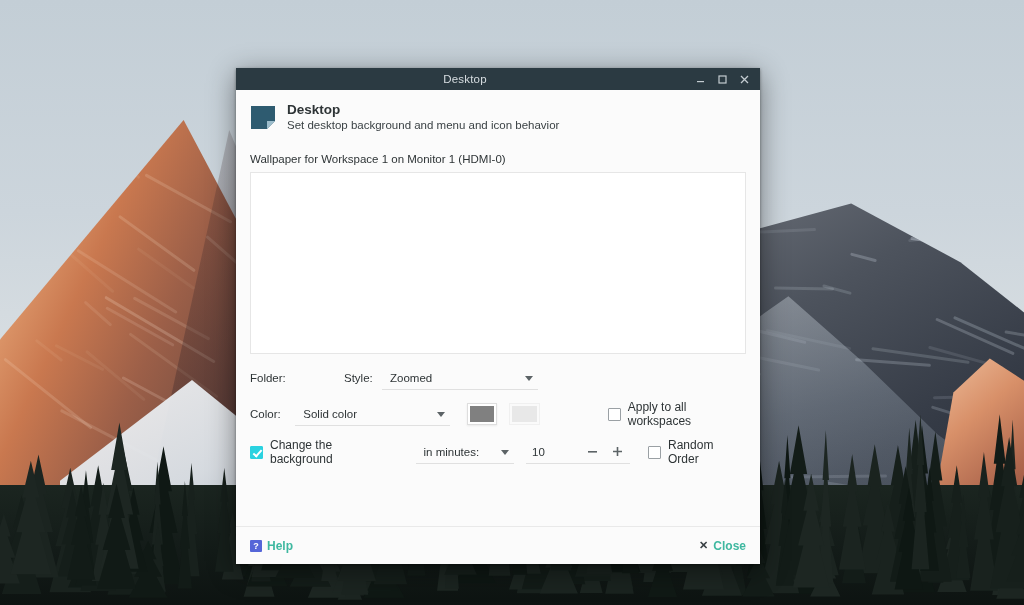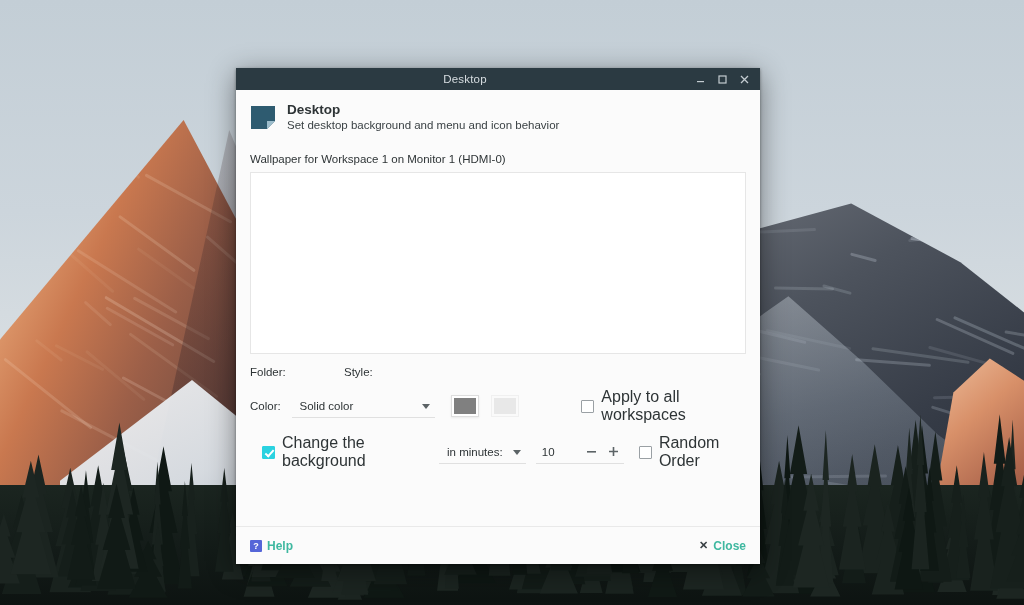--- a/index.html
+++ b/index.html
@@ -206,21 +206,21 @@
   }
   .cbox.checked { background: #2ad2e0; border-color: #2ad2e0; }
   .cbox.checked::after {
     content: "";
     position: absolute; left: 4px; top: 1px;
     width: 3px; height: 7px;
     border: solid #fff;
     border-width: 0 2px 2px 0;
     transform: rotate(42deg);
   }
-  .cb-label { font-size: 16px; color: #2e3436; margin-left: 7px; cursor: pointer; }
+  .cb-label { font-size: 12px; color: #2e3436; margin-left: 7px; cursor: pointer; }
 
   .spin-val {
     border-bottom: 1px solid #e0e0e0;
     height: 24px;
     width: 54px;
     display: flex; align-items: center;
     font-size: 11.5px; color: #2e3436;
     padding-left: 6px;
     cursor: text;
   }
@@ -508,20 +508,24 @@
 
 
       <div id="wp-label">Wallpaper for Workspace 1 on Monitor 1 (HDMI-0)</div>
 
       <div id="wp-list"></div>
 
       <div class="ctl-row">
         <div class="lbl" style="width:50px">Folder:</div>
         <div style="width:44px"></div>
         <div class="lbl" style="width:38px">Style:</div>
+        <div class="combo" style="width:156px">
+          <span class="cval">Zoomed</span>
+          <span class="caret"></span>
+        </div>
       </div>
 
       <div class="ctl-row">
         <div class="lbl" style="width:48px">Color:</div>
         <div class="combo" style="width:162px">
           <span class="cval">Solid color</span>
           <span class="caret"></span>
         </div>
         <div style="width:18px"></div>
         <div class="swatch-wrap">
@@ -529,21 +533,21 @@
         </div>
         <div style="width:13px"></div>
         <div class="swatch-wrap disabled">
           <div class="swatch" id="sw2" style="background: rgb(232, 232, 232);"></div>
         </div>
         <div style="width:72px"></div>
         <div class="cbox"></div>
         <div class="cb-label">Apply to all workspaces</div>
       </div>
 
-      <div class="ctl-row" style="margin-left:12px;align-items:center;">
+      <div class="ctl-row" style="align-items:center;">
         <div class="cbox checked"></div>
         <div class="cb-label">Change the background</div>
         <div style="width:20px"></div>
         <div class="combo" style="width:100px">
           <span class="cval">in minutes:</span>
           <span class="caret"></span>
         </div>
         <div style="width:12px"></div>
         <div class="spin-val">10</div>
         <div class="spin-btn">

